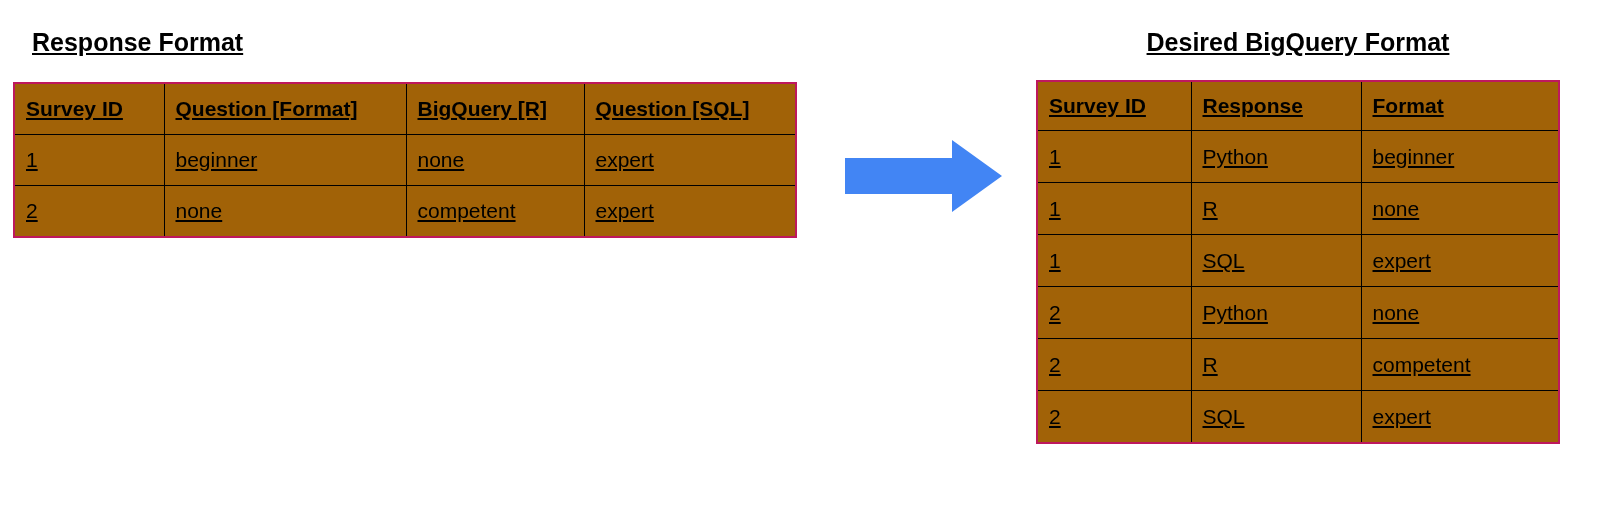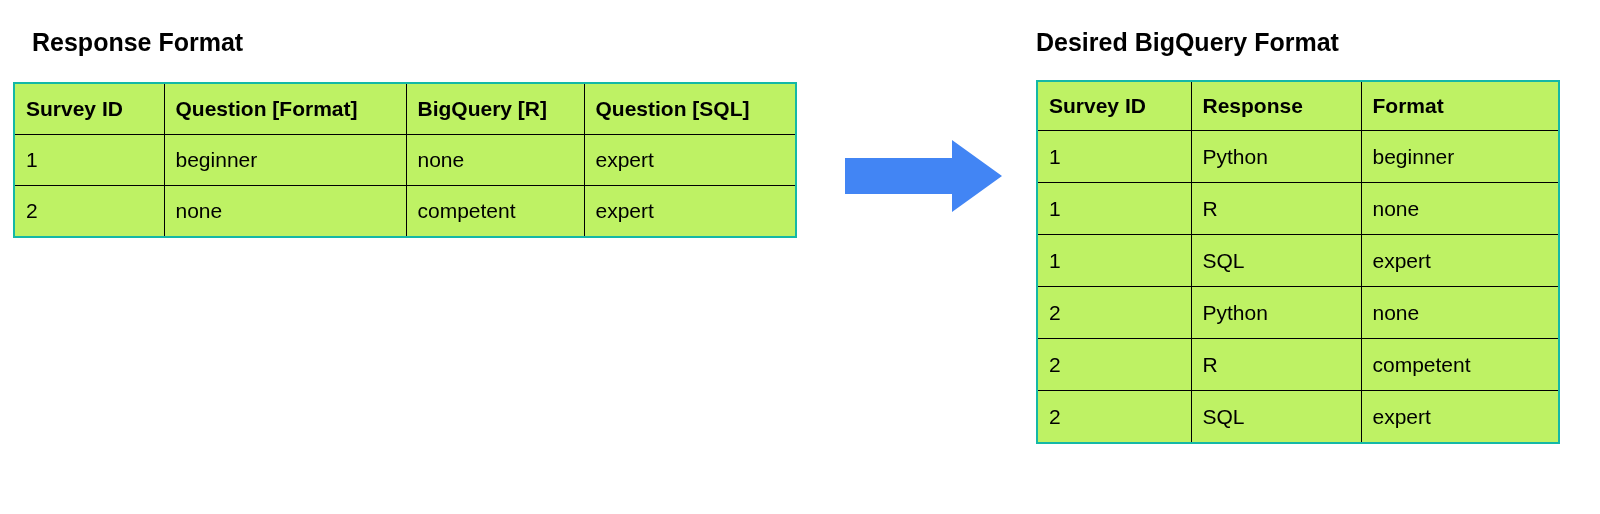--- a/index.html
+++ b/index.html
@@ -10,35 +10,35 @@
   body {
     width: 1600px;
     height: 514px;
     position: relative;
     overflow: hidden;
     font-family: "Liberation Sans", sans-serif;
     color: #000000;
     -webkit-font-smoothing: antialiased;
   }
 
-  .panel { position: absolute; }
+  .panel { position: absolute; text-decoration: underline; }
 
   .panel-title {
     font-size: 25px;
     font-weight: bold;
     line-height: 1;
     color: #000000;
     white-space: nowrap;
   }
 
   table.fmt-table {
     border-collapse: collapse;
     table-layout: fixed;
-    background: #bef264;
-    border: 2px solid #14b8a6;
+    background: #a16207;
+    border: 2px solid #be185d;
   }
   table.fmt-table th,
   table.fmt-table td {
     border: 1px solid #000000;
     text-align: left;
     vertical-align: middle;
     padding: 0 11px;
     font-size: 21px;
     color: #000000;
     white-space: nowrap;
@@ -66,21 +66,21 @@
     position: absolute;
     left: 845px;
     top: 140px;
     width: 157px;
     height: 72px;
   }
   #arrow-transform svg { display: block; width: 157px; height: 72px; }
 
   
   #panel-right { left: 1036px; top: 30px; }
-  #panel-right .panel-title { margin-left: 0px; }
+  #panel-right .panel-title { margin-left: 0px; text-align: center; }
   #table-bigquery { margin-top: 25px; width: 522px; }
   #table-bigquery th { height: 48px; }
   #table-bigquery td { height: 51px; }
   #table-bigquery col.c0 { width: 154px; }
   #table-bigquery col.c1 { width: 170px; }
   #table-bigquery col.c2 { width: 198px; }
 </style>
 </head>
 <body>
 

